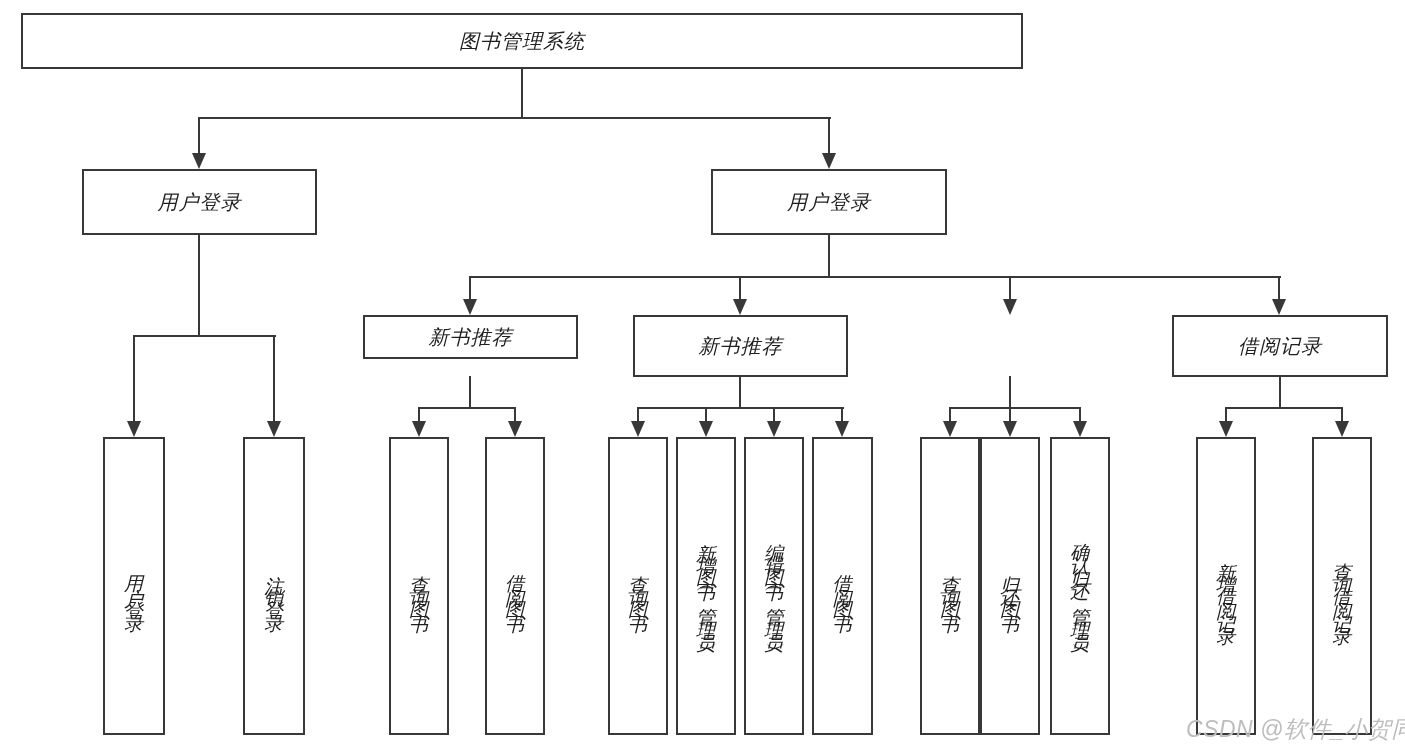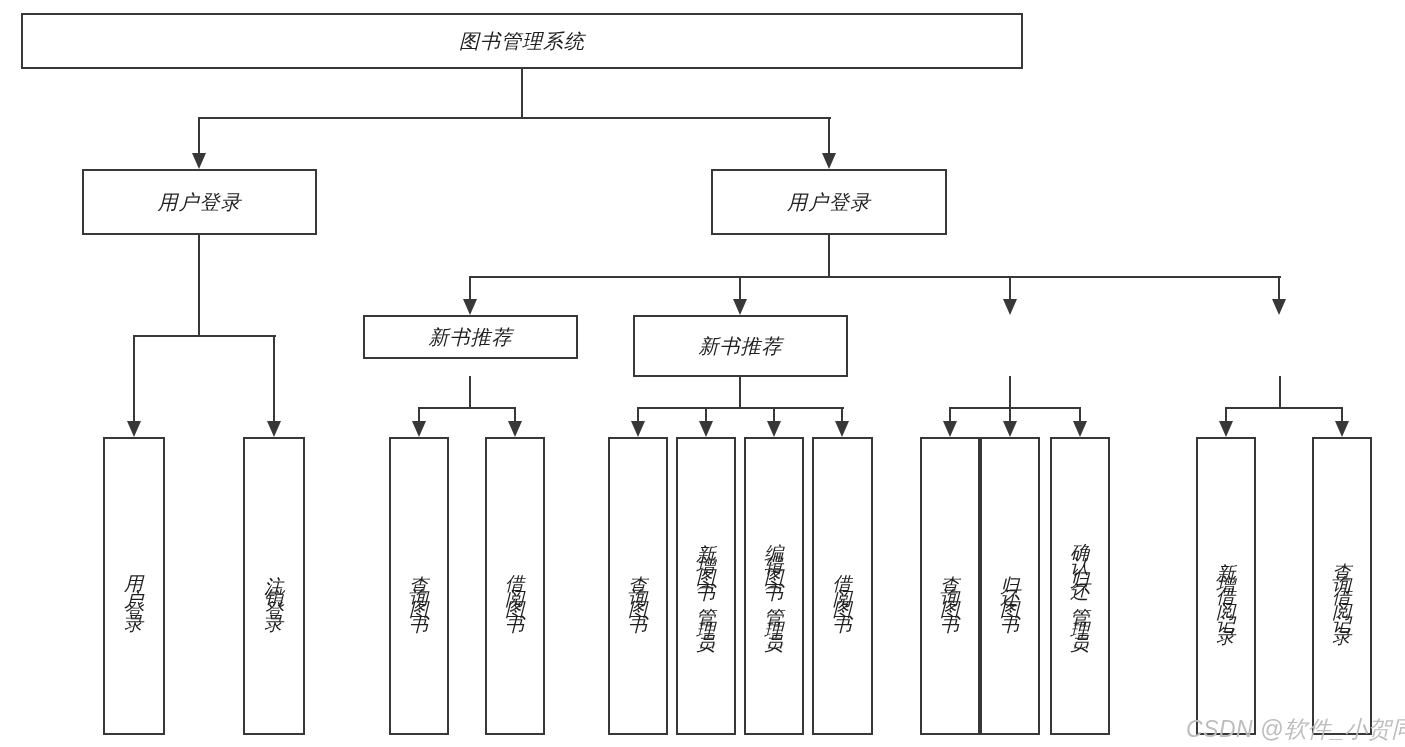--- a/index.html
+++ b/index.html
@@ -107,20 +107,23 @@
   <div class="arr" style="left:1003px; top:299px;"></div>
   <div class="v" style="left:1278px; top:276px; height:24px;"></div>
   <div class="arr" style="left:1272px; top:299px;"></div>
 
   <div class="node" style="left:363px; top:315px; width:215px; height:44px;">
     <span>新书推荐</span>
   </div>
   <div class="node" style="left:633px; top:315px; width:215px; height:62px;">
     <span>新书推荐</span>
   </div>
+  <div class="node" style="left:1172px; top:315px; width:216px; height:62px;">
+    <span>借阅记录</span>
+  </div>
 
   <div class="v" style="left:469px; top:376px; height:32px;"></div>
   <div class="h" style="left:418px; top:407px; width:98px;"></div>
   <div class="v" style="left:418px; top:407px; height:16px;"></div>
   <div class="arr" style="left:412px; top:421px;"></div>
   <div class="v" style="left:514px; top:407px; height:16px;"></div>
   <div class="arr" style="left:508px; top:421px;"></div>
 
   <div class="v" style="left:739px; top:376px; height:32px;"></div>
   <div class="h" style="left:637px; top:407px; width:207px;"></div>

